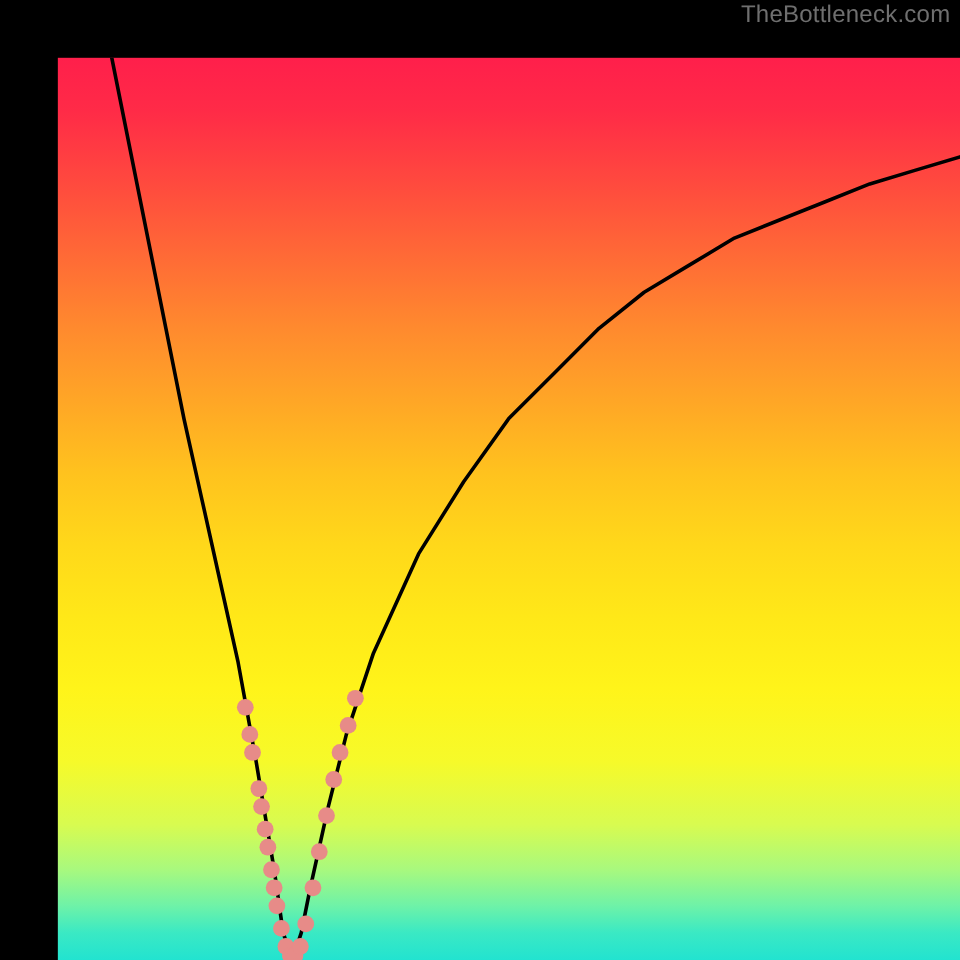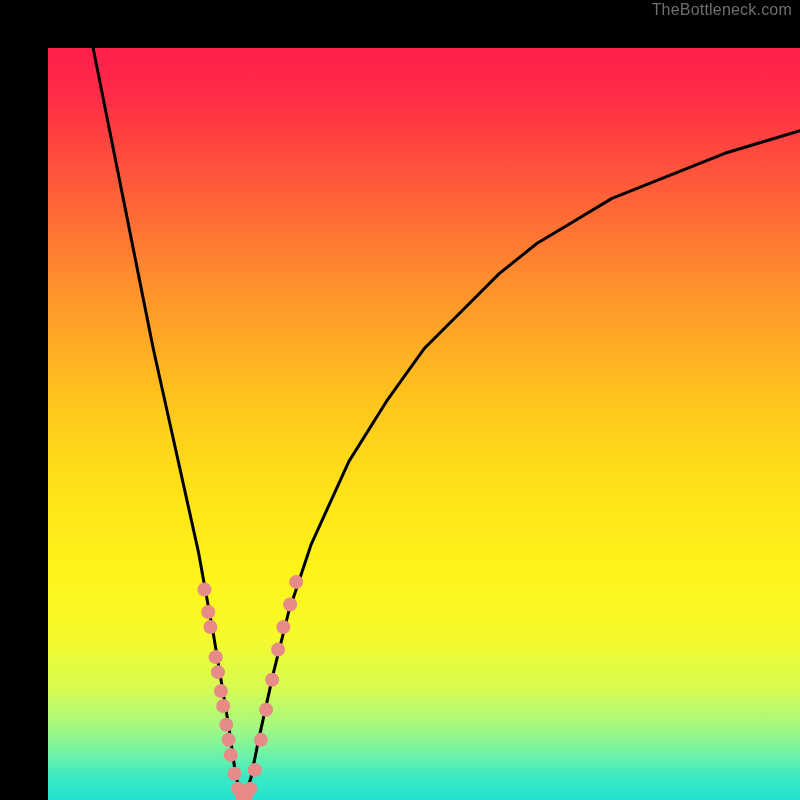--- a/index.html
+++ b/index.html
@@ -51,21 +51,21 @@
       #6ef2a8 94%,
       #3ae9c4 97%,
       #22e3d0 100%
     );
   }
   .watermark {
     position: absolute;
     top: 1px;
     right: 8px;
     color: #6f6f6f;
-    font-size: 16px;
+    font-size: 20px;
     font-weight: 500;
     letter-spacing: 0.2px;
     user-select: none;
   }
   svg.curve {
     position: absolute;
     left: 0;
     top: 0;
     width: 752px;
     height: 752px;

